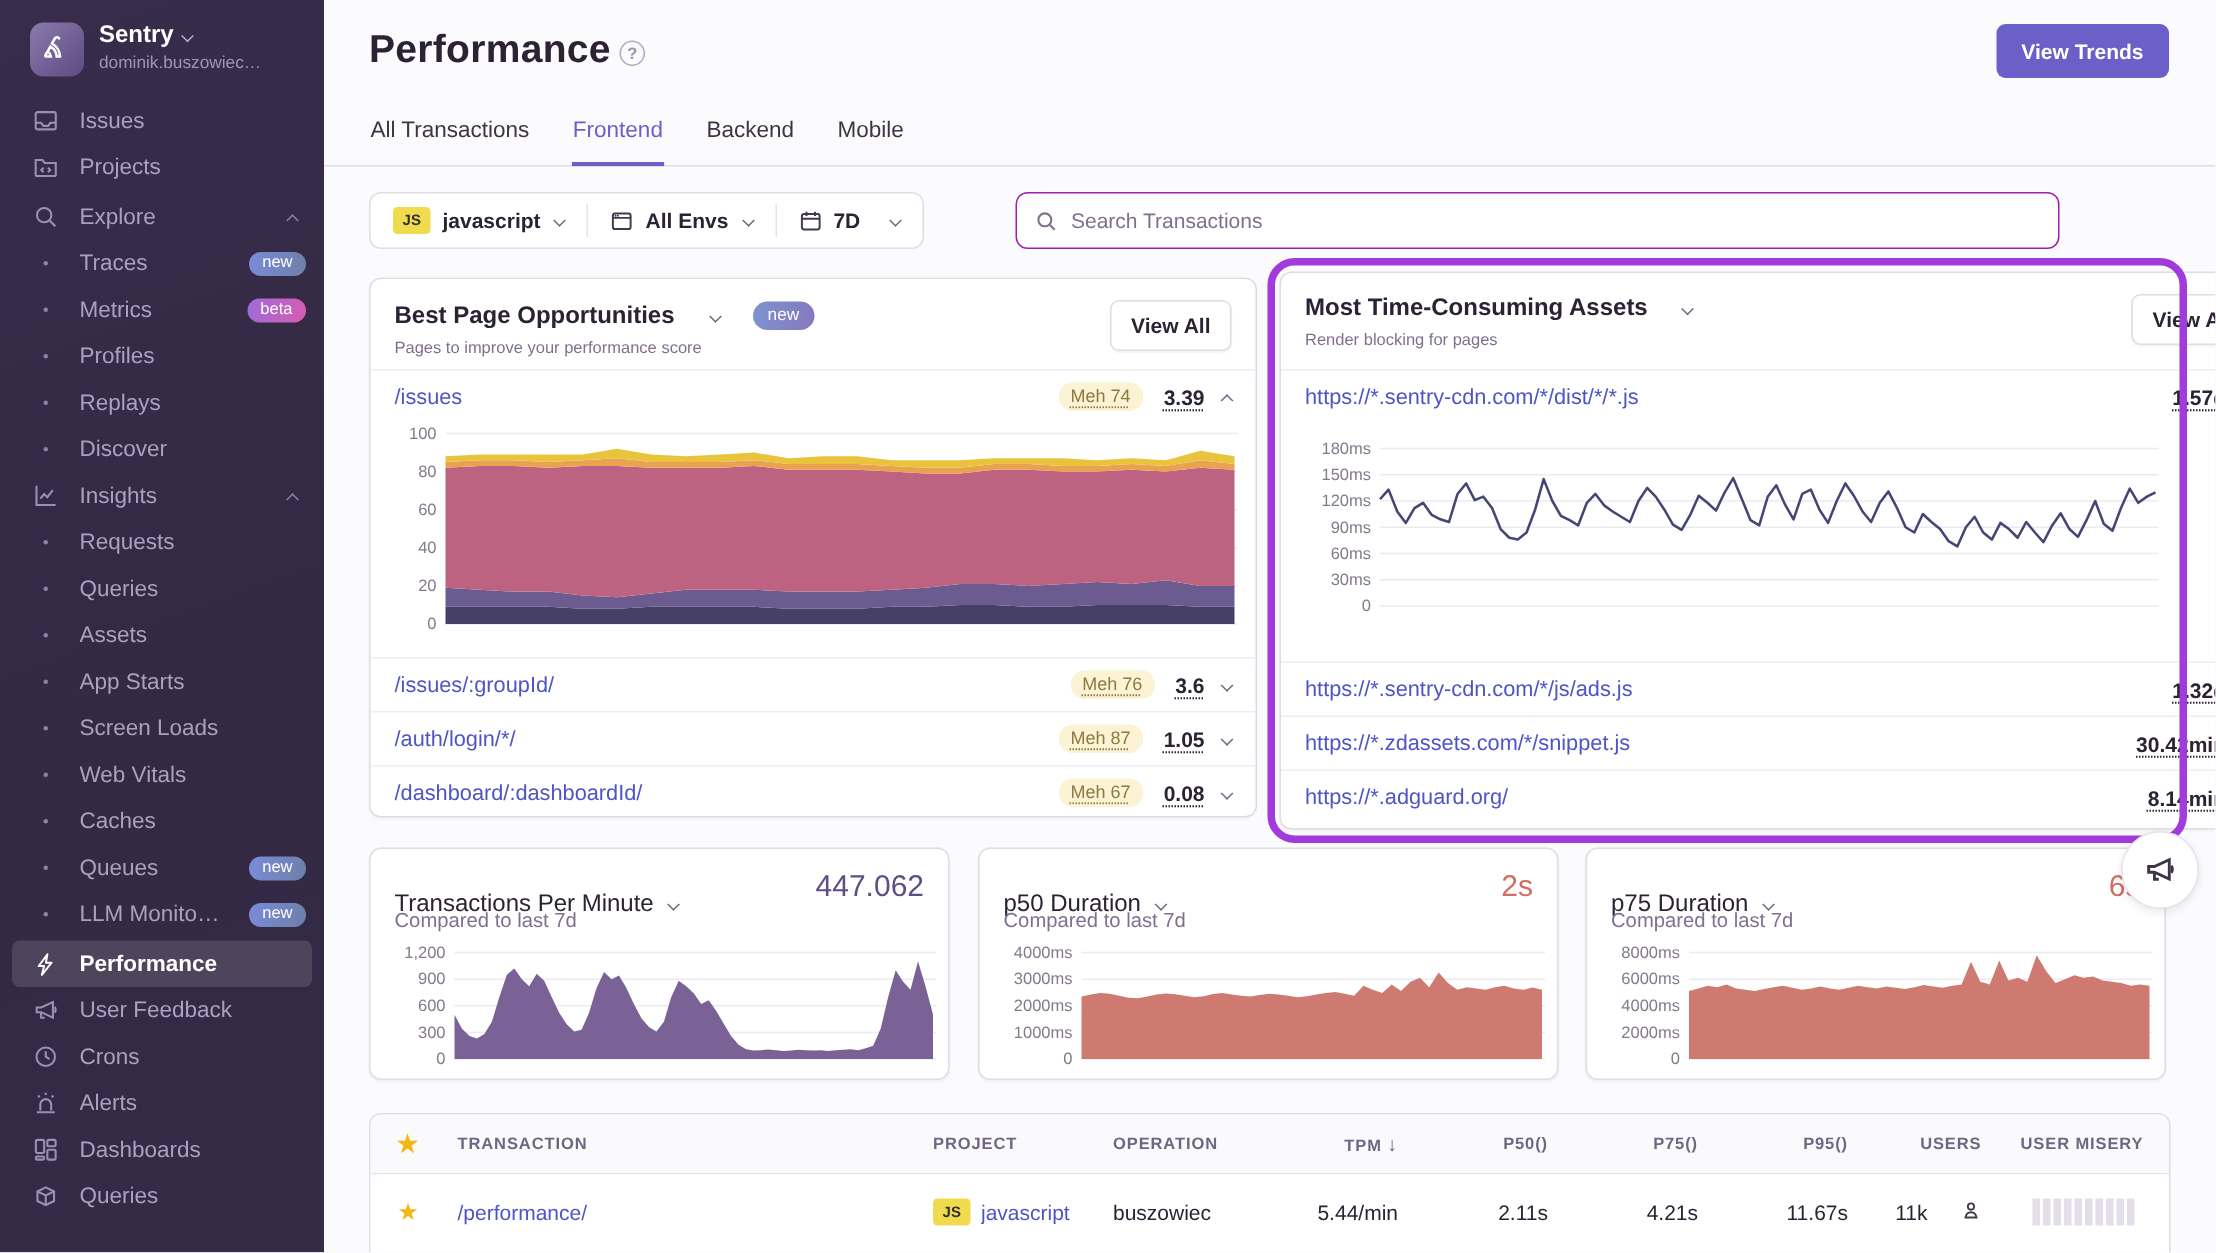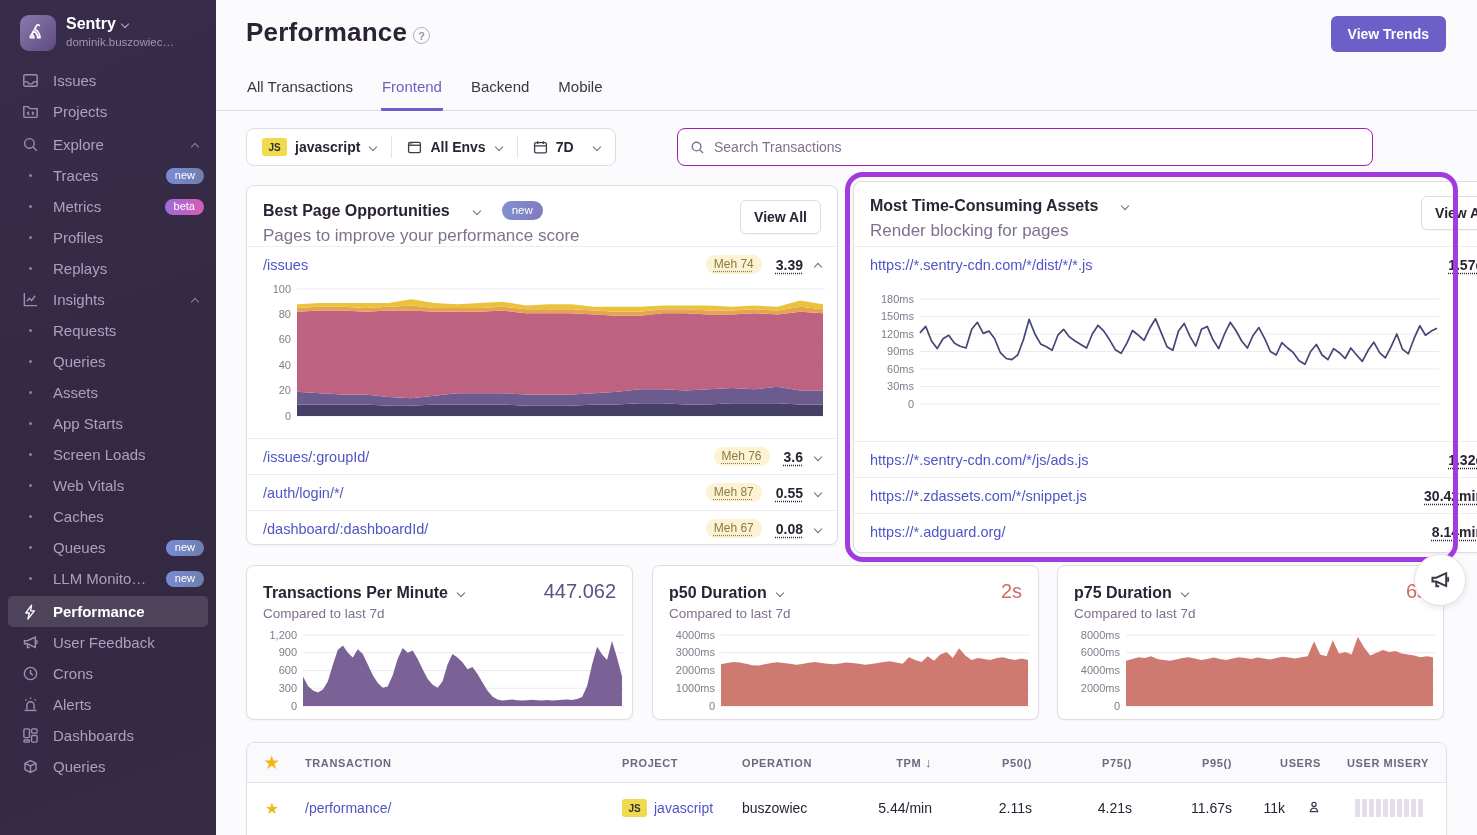--- a/index.html
+++ b/index.html
@@ -57,34 +57,34 @@
   .search-box svg { color:#80708F; }
   .search-box input { border:none; outline:none; flex:1; font-size:14px; font-family:inherit; color:#2B2233; background:transparent;}
   .search-box input::placeholder { color:#80708F; }
   
   .panel { position:absolute; background:#fff; border:1px solid #E0DCE5; border-radius:8px; box-shadow:0 1px 2px rgba(43,34,51,0.05); z-index:1;}
   .panel-best { left:246px; top:185px; width:592px; height:360px; }
   .panel-assets { left:853px; top:181px; width:666px; height:372px; }
   .highlight-ring { position:absolute; left:845px; top:172px; width:613px; height:390px; border:5px solid #A13BDB; border-radius:18px; z-index:6; pointer-events:none;}
   .panel-head { position:absolute; left:0; top:0; right:0; height:60px; padding:15px 16px 0; }
   .panel-title { font-size:16px; font-weight:bold; color:#2B2233; display:flex; align-items:center; gap:22px; cursor:pointer;}
-  .panel-sub { font-size:17px; color:#80708F; margin-top:6px; }
+  .panel-sub { font-size:11px; color:#80708F; margin-top:6px; }
   .pill-new { background:linear-gradient(100deg,#7E93CF 0%,#8578BE 100%); color:#fff; font-size:11.5px; border-radius:10px; padding:3px 10px 4px; font-weight:normal;}
   .btn-viewall { position:absolute; right:16px; top:14px; background:#fff; border:1px solid #E0DCE5; border-radius:6px;
     font-size:14px; font-weight:bold; color:#2B2233; padding:8px 13px; cursor:pointer; font-family:inherit; box-shadow:0 1px 1px rgba(43,34,51,0.05);}
   .score-row { position:absolute; left:0; right:0; height:36px; display:flex; align-items:center; padding:0 16px; border-top:1px solid #F0ECF3; font-size:14.5px;}
   .row-link { color:#4E55C4; text-decoration:none; flex:1; white-space:nowrap; overflow:hidden; text-overflow:ellipsis; cursor:pointer;}
   .meh-badge { background:#FBF3D4; color:#8D7A41; font-size:12px; border-radius:9px; padding:2px 8px 3px; margin-right:14px;
     text-decoration:underline dotted; text-underline-offset:3px; cursor:default;}
   .row-val { font-size:14px; font-weight:bold; color:#2B2233; text-decoration:underline dotted; text-underline-offset:3px; margin-right:12px;}
   .row-chev { color:#6F6782; cursor:pointer; }
   .chart-box { position:absolute; }
   
   .mini { width:387px; height:155px; top:565px; }
-  .mini-title { position:absolute; left:16px; top:18px; font-size:16px; font-weight:bold; display:flex; gap:8px; align-items:center; cursor:pointer;}
+  .mini-title { position:absolute; left:16px; top:28px; font-size:16px; font-weight:normal; display:flex; gap:8px; align-items:center; cursor:pointer;}
   .mini-value { position:absolute; right:16px; top:14px; font-size:20px; font-weight:normal; }
   .mini-sub { position:absolute; left:16px; top:40px; font-size:13.5px; color:#80708F; }
   .val-purple { color:#5D4F85; }
   .val-salmon { color:#CF6E63; }
   
   .tx-table { position:absolute; left:246px; top:742px; width:1201px; height:200px; background:#fff; border:1px solid #E0DCE5; border-radius:8px 8px 0 0; overflow:hidden; z-index:1;}
   .t-grid { display:grid; grid-template-columns:50px 317px 120px 110px 110px 100px 100px 100px 85px 1fr; align-items:center;}
   .t-head { height:40px; background:#FAF9FB; border-bottom:1px solid #E7E1EC; font-size:11px; font-weight:bold; letter-spacing:.6px; color:#6F6782;}
   .t-row { height:50px; font-size:14px; background:#fff;}
   .cell { padding:0 8px; white-space:nowrap; }
@@ -168,20 +168,26 @@
           <span class="s-icon">
             <span class="dot"></span>
           </span>
           <span class="s-label">Profiles</span>
         </div>
         <div class="side-item sub">
           <span class="s-icon">
             <span class="dot"></span>
           </span>
           <span class="s-label">Replays</span>
+        </div>
+        <div class="side-item sub">
+          <span class="s-icon">
+            <span class="dot"></span>
+          </span>
+          <span class="s-label">Discover</span>
         </div>
         <div class="side-item section">
           <span class="s-icon">
             <svg width="17" height="17" viewBox="0 0 16 16" fill="none" stroke="currentColor" stroke-width="1.3">
               <path d="M2.2 1.8v12h12"></path>
               <path d="M4.6 9.8 7 6.9l2 2 3.4-4.4"></path>
             </svg>
           </span>
           <span class="s-label">Insights</span>
           <span class="chev up s-chev"></span>
@@ -390,21 +396,21 @@
       </div>
     <div class="score-row" style="top:252px">
       <a class="row-link">/issues/:groupId/</a>
       <span class="meh-badge">Meh 76</span>
       <span class="row-val">3.6</span>
       <span class="chev row-chev"></span>
     </div>
     <div class="score-row" style="top:288px">
       <a class="row-link">/auth/login/*/</a>
       <span class="meh-badge">Meh 87</span>
-      <span class="row-val">0.55</span>
+      <span class="row-val">1.05</span>
       <span class="chev row-chev"></span>
     </div>
     <div class="score-row" style="top:324px">
       <a class="row-link">/dashboard/:dashboardId/</a>
       <span class="meh-badge">Meh 67</span>
       <span class="row-val">0.08</span>
       <span class="chev row-chev"></span>
     </div>
   </section>
 

